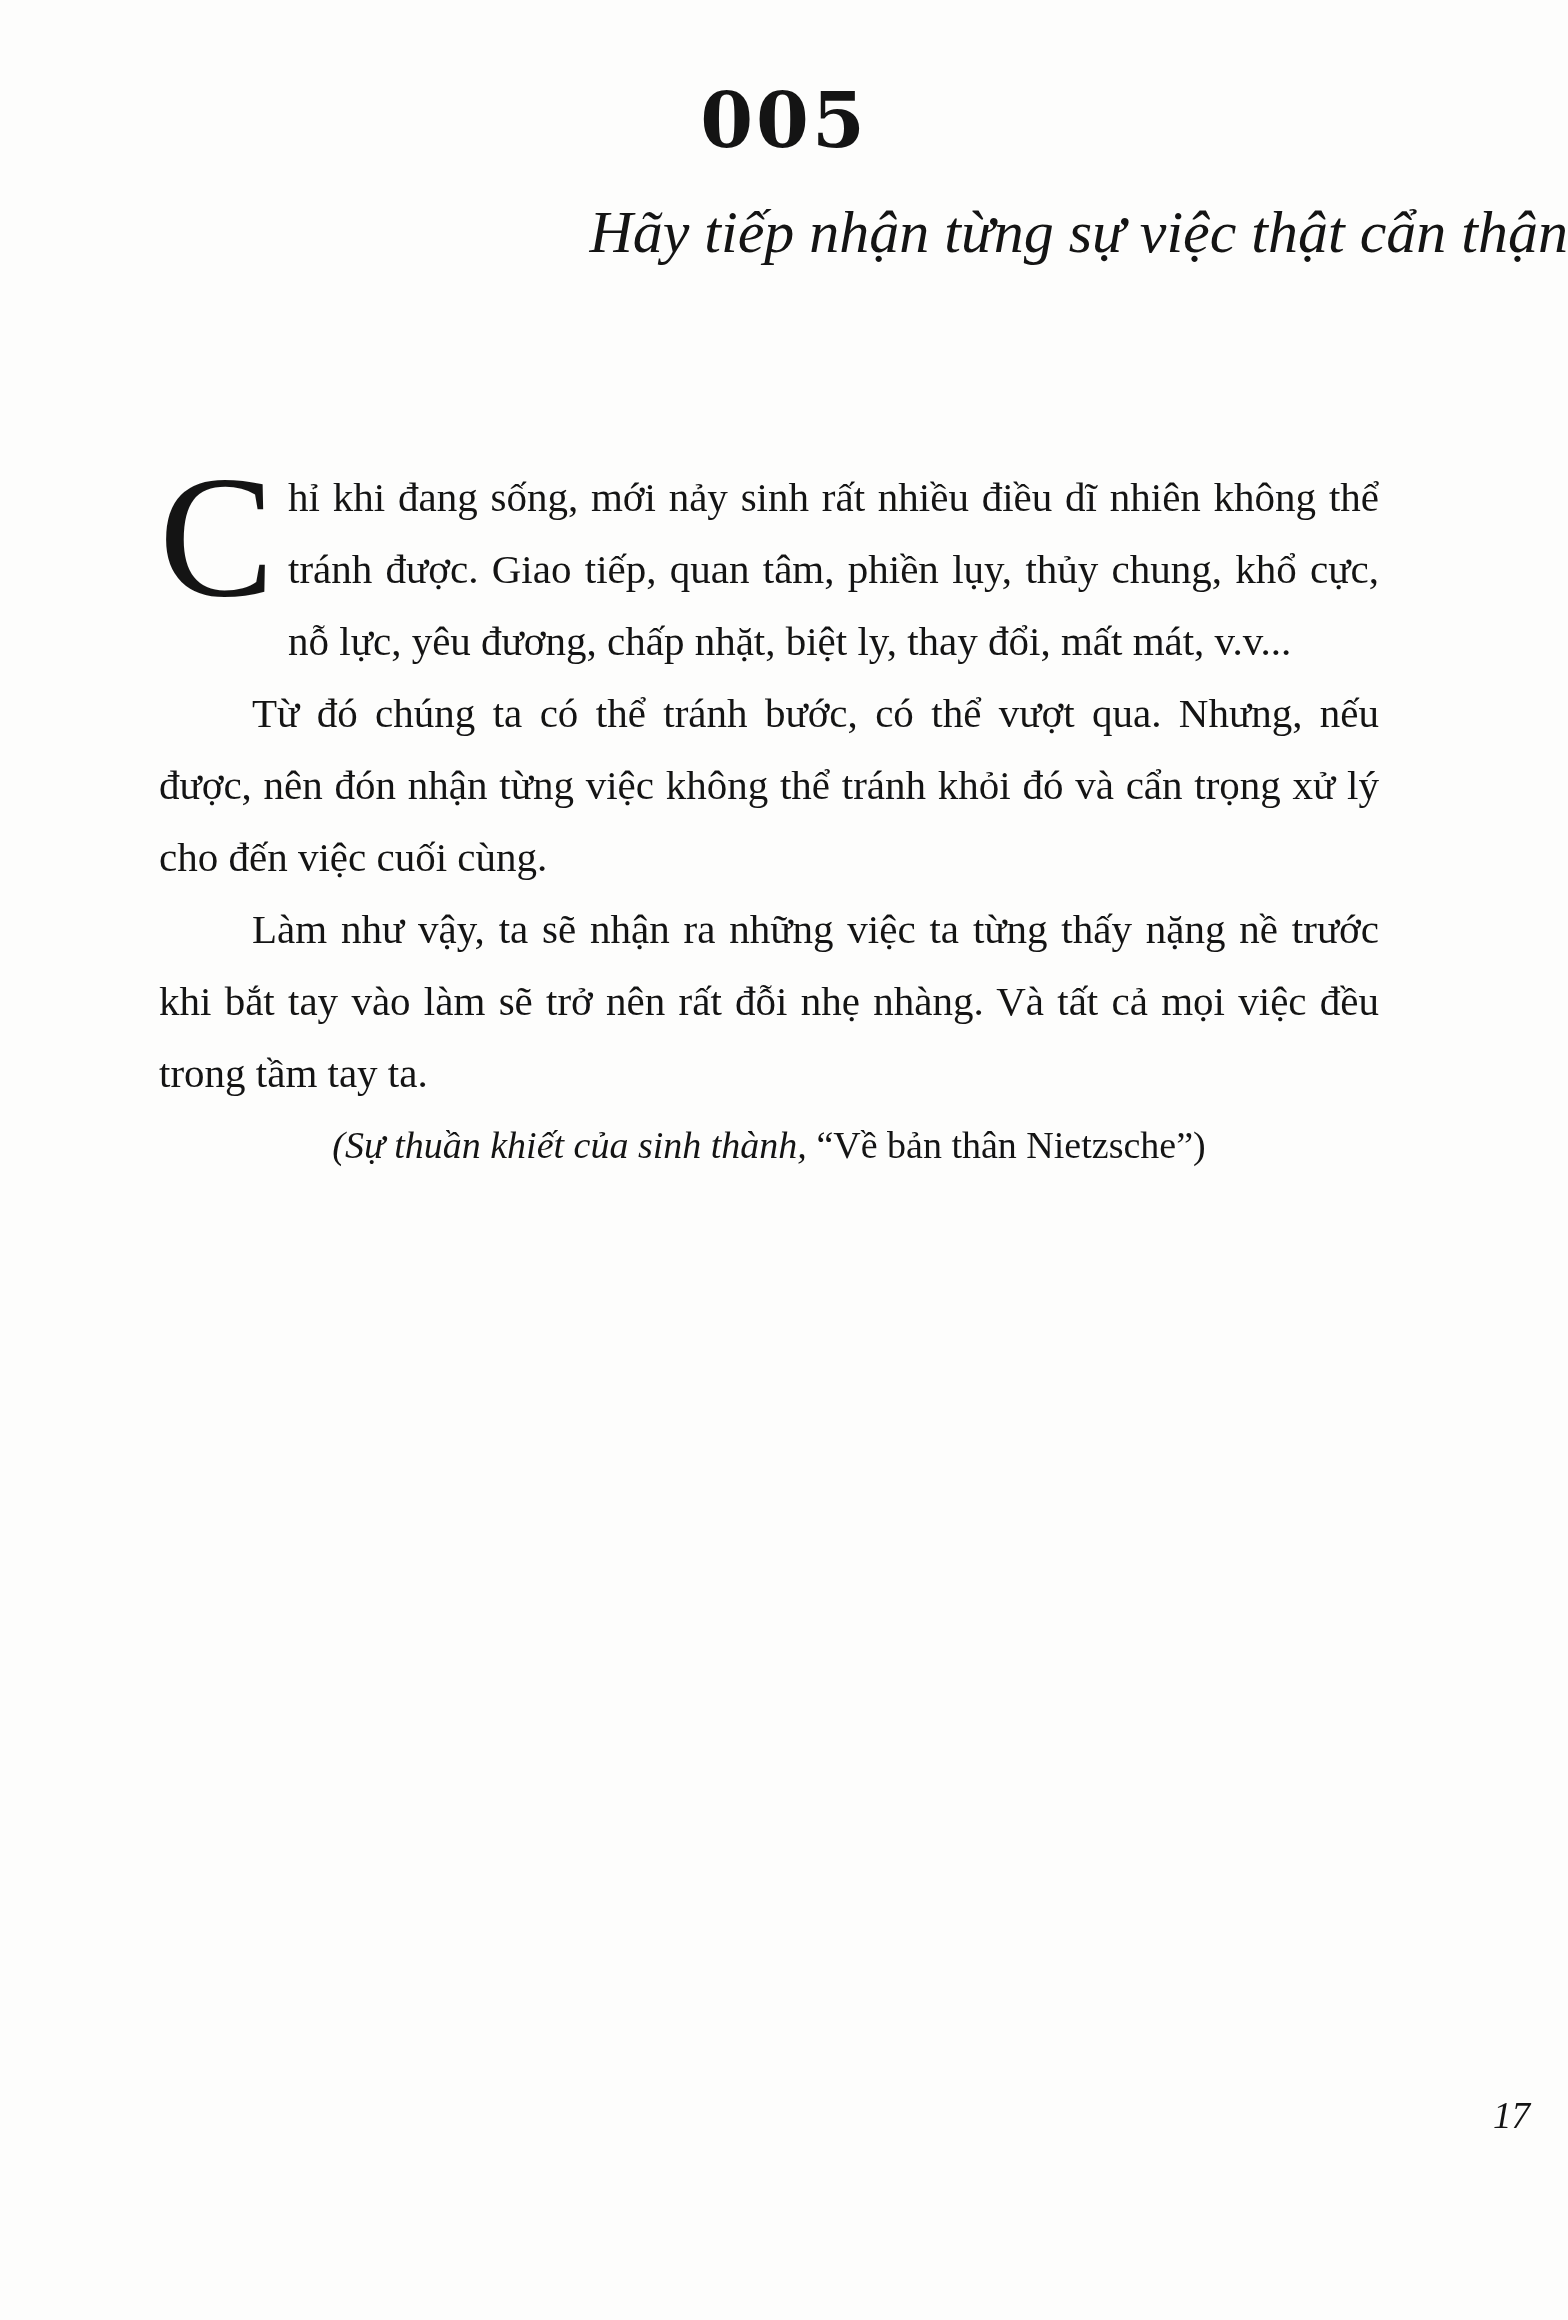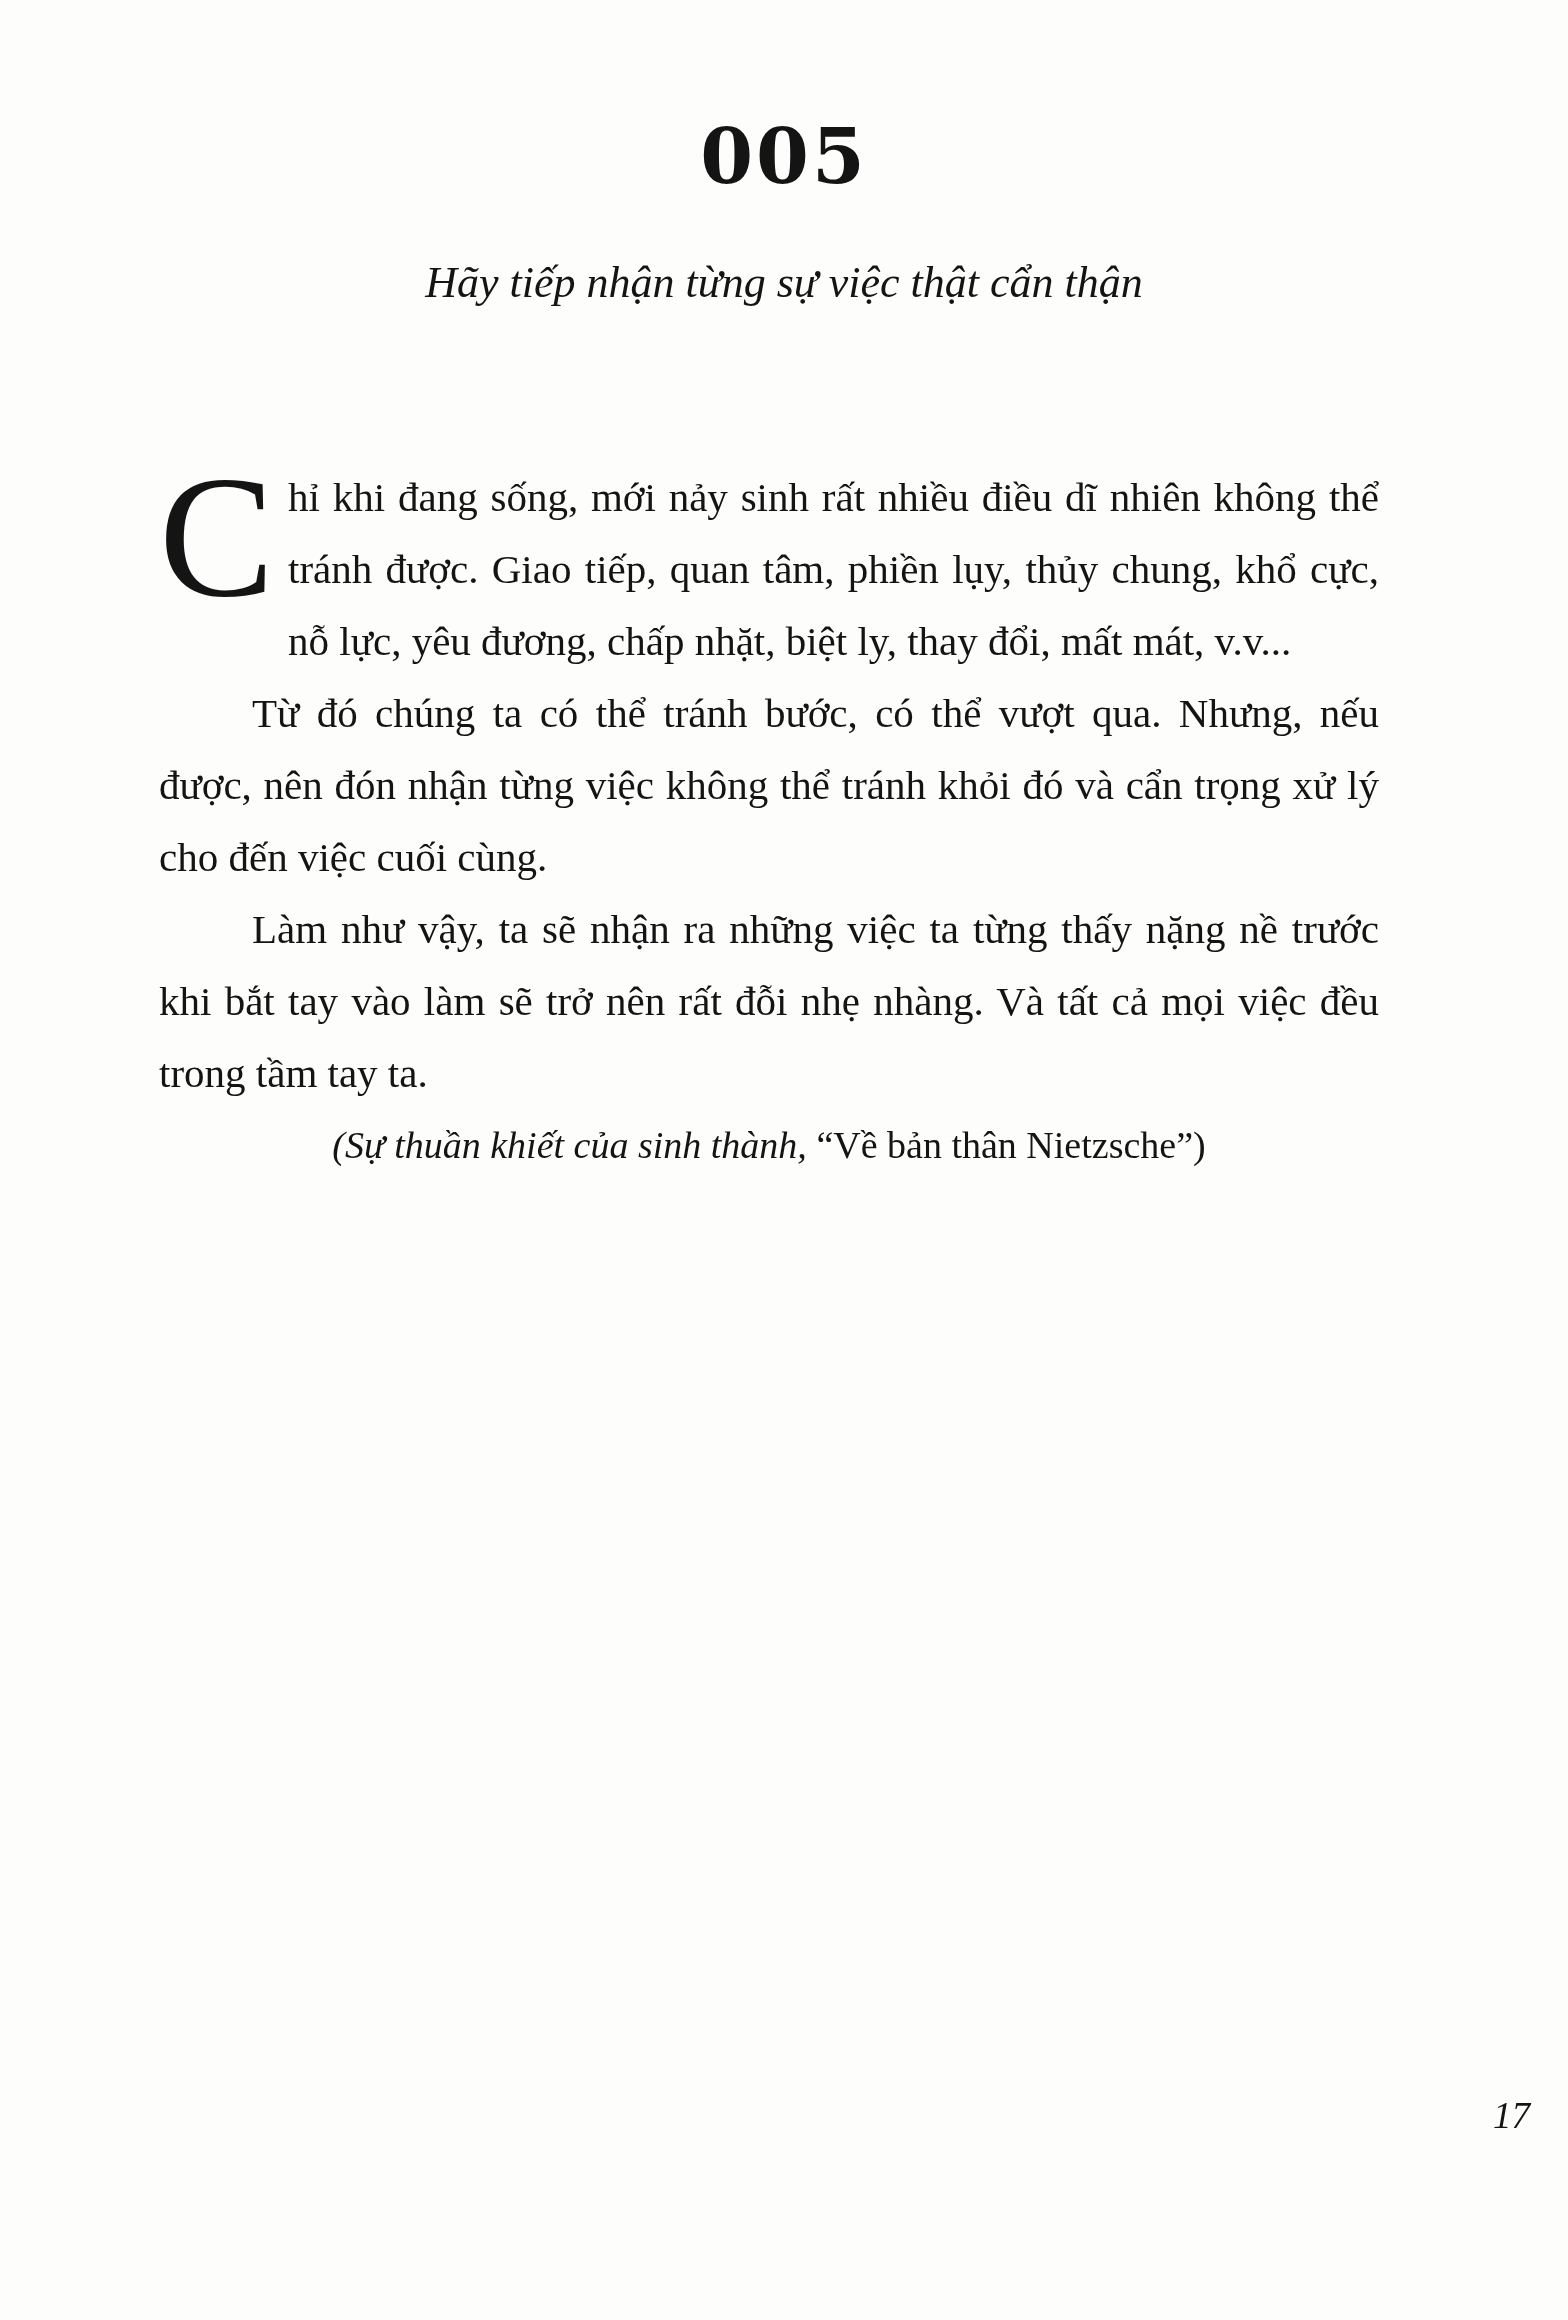--- a/index.html
+++ b/index.html
@@ -6,33 +6,33 @@
   .page {
     position: relative;
     width: 1568px;
     height: 2321px;
     background: #fdfdfc;
     color: #141414;
     font-family: "Liberation Serif", serif;
     overflow: hidden;
   }
   .chapter-number {
-    padding-top: 119px;
+    padding-top: 83px;
     text-align: center;
     font-family: "DejaVu Serif", serif;
     font-weight: 700;
     font-size: 76px;
     letter-spacing: 2.9px;
     line-height: 1;
   }
   .chapter-title {
-    margin-top: 62px;
-    text-align: center;
+    margin-top: 37px;
+    text-align: right;
     font-style: italic;
-    font-size: 44px;
+    font-size: 60px;
     line-height: 1.2;
   }
   .content {
     position: absolute;
     left: 159px;
     top: 461px;
     width: 1220px;
     text-align: justify;
     font-size: 41px;
     line-height: 72px;

